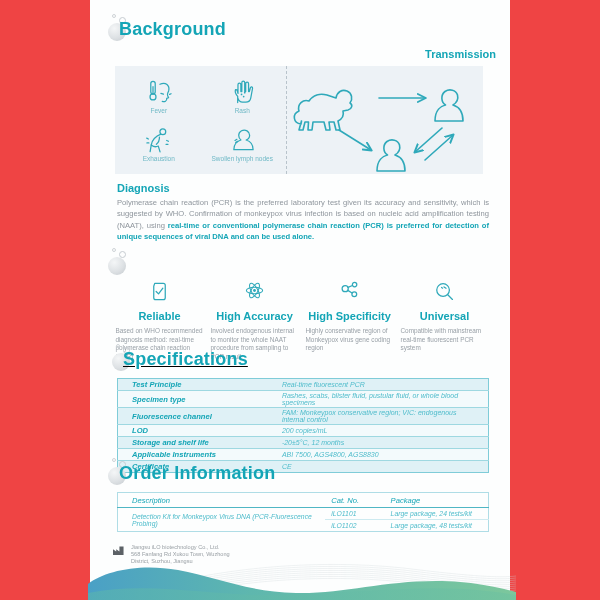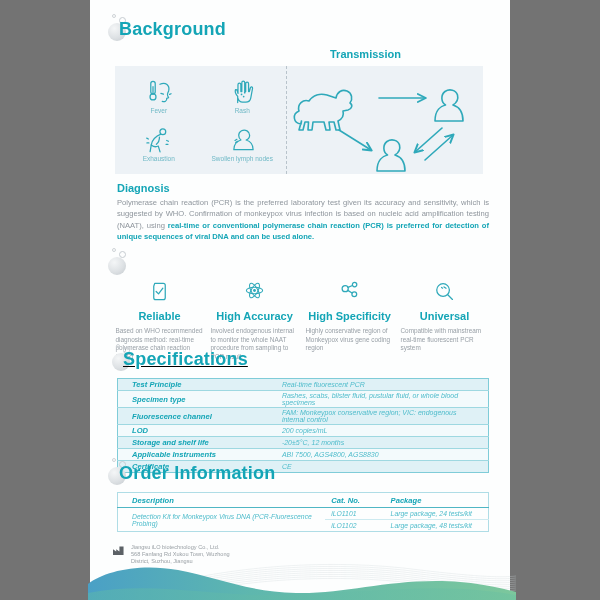--- a/index.html
+++ b/index.html
@@ -1,17 +1,17 @@
 <!DOCTYPE html>
 <html style="--accent: #14a5b6; --icon-stroke: #2fa9ba; --body-text: #8e959c; --panel-bg: #edf2f6; --table-border: #7fccd8; --table-row-odd: #dff1f6; --table-row-even: #f3fafc; --table-value: #4fbccb; --wave-blue: #4aa0c6; --wave-green: #7cc79c;"><head>
 <meta charset="utf-8">
 <style>
   * { margin:0; padding:0; box-sizing:border-box; }
   html,body { width:600px; height:600px; background:#ffffff; font-family:"Liberation Sans", sans-serif; }
-  .canvas { position:relative; width:600px; height:600px; overflow:hidden; background:#737373; }
+  .canvas { position:relative; width:600px; height:600px; overflow:hidden; background:#ef4444; }
   .page { position:absolute; left:90px; top:0; width:420px; height:600px; background:#fdfefe; }
 
   
   .sec-head { position:absolute; display:flex; align-items:center; height:26px; }
   .bubbles { position:relative; width:20px; height:26px; margin-right:-9px; }
   .b1 { position:absolute; left:0; top:7px; width:18px; height:18px; border-radius:50%;
         background:radial-gradient(circle at 35% 30%, #f4f6f7 0%, #dde1e4 55%, #c3c9cd 100%); }
   .b2 { position:absolute; left:11px; top:1px; width:7px; height:7px; border-radius:50%; border:1.4px solid #c6ccd1; }
   .b3 { position:absolute; left:4px; top:-2px; width:4px; height:4px; border-radius:50%; border:1px solid #ced3d7; }
   .sec-title { position:relative; z-index:2; font-size:18px; font-weight:bold; color:var(--accent); letter-spacing:0.2px; }
@@ -46,21 +46,21 @@
   .spec-table td { font-style:italic; padding:1px 16px; height:9px; border-top:1px solid #9ed8e1; }
   .spec-table tr:first-child td { border-top:none; }
   .spec-table tr:nth-child(odd)  { background:var(--table-row-odd); }
   .spec-table tr:nth-child(even) { background:var(--table-row-even); }
   .spec-label { width:40%; font-size:7.6px; font-weight:bold; color:var(--accent); padding-left:14px !important; }
   .spec-value { font-size:7px; color:var(--table-value); }
 
   
   .order-table { position:absolute; left:27px; top:492px; width:372px; border-collapse:collapse;
                  border:1px solid #afdde6; }
-  .order-table th { font-size:7.6px; font-weight:bold; font-style:italic; color:var(--accent);
+  .order-table th { font-size:7.6px; font-weight:normal; font-style:italic; color:var(--accent);
                     text-align:left; height:15px; border-bottom:1px solid #4fb6c4; padding:0 6px; }
   .order-table td { font-size:6.8px; font-style:italic; color:var(--table-value); height:12px; padding:0 6px; }
   .order-table .sep td { border-top:1px solid #cdeaf0; }
   .col-desc { width:56%; padding-left:14px !important; }
   .col-cat  { width:16%; }
   .col-pkg  { width:28%;margin-left:44px; }
 
   
   .footer { position:absolute; left:22px; top:544px; display:flex; align-items:flex-start; }
   .footer svg { width:13px; height:11px; margin-top:1px; }
@@ -78,21 +78,21 @@
     <div class="sec-head" style="left:18px; top:16px;">
       <span class="bubbles">
           <span class="b1"></span>
           <span class="b2"></span>
           <span class="b3"></span>
         </span>
       <span class="sec-title">Background</span>
     </div>
 
     <div class="subhead" style="position:absolute; left:25px; top:48px;margin-top:24px;">Signs and symptoms</div>
-    <div class="subhead" style="position:absolute; left:240px; top:48px; width:154px; text-align:left;">Transmission</div>
+    <div class="subhead" style="position:absolute; left:252px; top:48px; width:154px; text-align:right;">Transmission</div>
 
     <div class="panel">
       <div class="symptoms">
         <div class="sym-item">
           <svg class="icon" viewBox="0 0 28 28">
             <rect x="6" y="3.5" width="4.6" height="13" rx="2.3"></rect>
             <circle cx="8.3" cy="19.6" r="3.1"></circle>
             <line x1="8.3" y1="9" x2="8.3" y2="16.8"></line>
             <path d="M15.5,6.5 c6,-3 10.5,1.5 9,7 c-0.6,2 -2,3 -1,5 l1,2 -2,0.6 c0.4,3 -2.2,4 -4.6,3.2"></path>
             <path d="M16.5,16 l2.6,0.8"></path>

